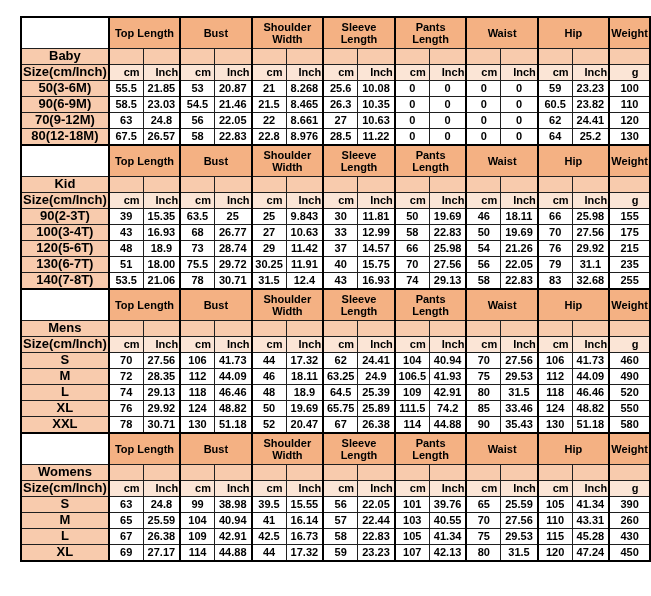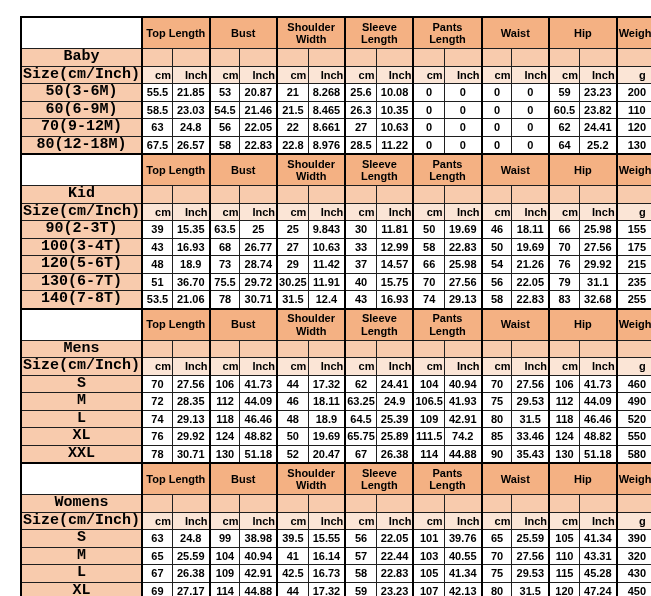--- a/index.html
+++ b/index.html
@@ -25,21 +25,21 @@
   col.weight-col-w{width:41px;}
   td{
     border:1px solid #1f1f1f;
     text-align:center;vertical-align:middle;
     font-weight:bold;font-size:11px;line-height:1.1;
     padding:0 1px;height:15px;overflow:hidden;white-space:nowrap;
   }
   tr.header-row td{height:30px;white-space:normal;}
   td.hdr{background:var(--header-fill);font-size:11px;}
   td.blank{background:#FFFFFF;}
-  td.labelc{background:var(--label-fill);font-size:15px;font-family:Liberation Mono, monospace;}
+  td.labelc{background:var(--label-fill);font-size:13px;}
   td.spacer{background:var(--label-fill);}
   td.unit{background:var(--unit-fill);padding-left:12px;}
   td.val{background:var(--data-fill);}
   td.grp{border-left:2px solid var(--border);}
   tr.section-start td{border-top:2px solid var(--border);}
 </style>
 </head>
 <body>
 
 <table data-name="size-chart-table">
@@ -105,24 +105,24 @@
         <td class="val grp" data-name="value-cell">21</td>
         <td class="val" data-name="value-cell">8.268</td>
         <td class="val grp" data-name="value-cell">25.6</td>
         <td class="val" data-name="value-cell">10.08</td>
         <td class="val grp" data-name="value-cell">0</td>
         <td class="val" data-name="value-cell">0</td>
         <td class="val grp" data-name="value-cell">0</td>
         <td class="val" data-name="value-cell">0</td>
         <td class="val grp" data-name="value-cell">59</td>
         <td class="val" data-name="value-cell">23.23</td>
-        <td class="val grp" data-name="value-cell">200</td>
-      </tr>
-      <tr data-name="table-row">
-        <td class="labelc" data-name="size-cell">60(6-9M)</td>
+        <td class="val grp" data-name="value-cell">100</td>
+      </tr>
+      <tr data-name="table-row">
+        <td class="labelc" data-name="size-cell">90(6-9M)</td>
         <td class="val grp" data-name="value-cell">58.5</td>
         <td class="val" data-name="value-cell">23.03</td>
         <td class="val grp" data-name="value-cell">54.5</td>
         <td class="val" data-name="value-cell">21.46</td>
         <td class="val grp" data-name="value-cell">21.5</td>
         <td class="val" data-name="value-cell">8.465</td>
         <td class="val grp" data-name="value-cell">26.3</td>
         <td class="val" data-name="value-cell">10.35</td>
         <td class="val grp" data-name="value-cell">0</td>
         <td class="val" data-name="value-cell">0</td>
@@ -265,21 +265,21 @@
         <td class="val" data-name="value-cell">25.98</td>
         <td class="val grp" data-name="value-cell">54</td>
         <td class="val" data-name="value-cell">21.26</td>
         <td class="val grp" data-name="value-cell">76</td>
         <td class="val" data-name="value-cell">29.92</td>
         <td class="val grp" data-name="value-cell">215</td>
       </tr>
       <tr data-name="table-row">
         <td class="labelc" data-name="size-cell">130(6-7T)</td>
         <td class="val grp" data-name="value-cell">51</td>
-        <td class="val" data-name="value-cell">36.70</td>
+        <td class="val" data-name="value-cell">18.00</td>
         <td class="val grp" data-name="value-cell">75.5</td>
         <td class="val" data-name="value-cell">29.72</td>
         <td class="val grp" data-name="value-cell">30.25</td>
         <td class="val" data-name="value-cell">11.91</td>
         <td class="val grp" data-name="value-cell">40</td>
         <td class="val" data-name="value-cell">15.75</td>
         <td class="val grp" data-name="value-cell">70</td>
         <td class="val" data-name="value-cell">27.56</td>
         <td class="val grp" data-name="value-cell">56</td>
         <td class="val" data-name="value-cell">22.05</td>
@@ -516,21 +516,21 @@
         <td class="val grp" data-name="value-cell">41</td>
         <td class="val" data-name="value-cell">16.14</td>
         <td class="val grp" data-name="value-cell">57</td>
         <td class="val" data-name="value-cell">22.44</td>
         <td class="val grp" data-name="value-cell">103</td>
         <td class="val" data-name="value-cell">40.55</td>
         <td class="val grp" data-name="value-cell">70</td>
         <td class="val" data-name="value-cell">27.56</td>
         <td class="val grp" data-name="value-cell">110</td>
         <td class="val" data-name="value-cell">43.31</td>
-        <td class="val grp" data-name="value-cell">320</td>
+        <td class="val grp" data-name="value-cell">260</td>
       </tr>
       <tr data-name="table-row">
         <td class="labelc" data-name="size-cell">L</td>
         <td class="val grp" data-name="value-cell">67</td>
         <td class="val" data-name="value-cell">26.38</td>
         <td class="val grp" data-name="value-cell">109</td>
         <td class="val" data-name="value-cell">42.91</td>
         <td class="val grp" data-name="value-cell">42.5</td>
         <td class="val" data-name="value-cell">16.73</td>
         <td class="val grp" data-name="value-cell">58</td>

